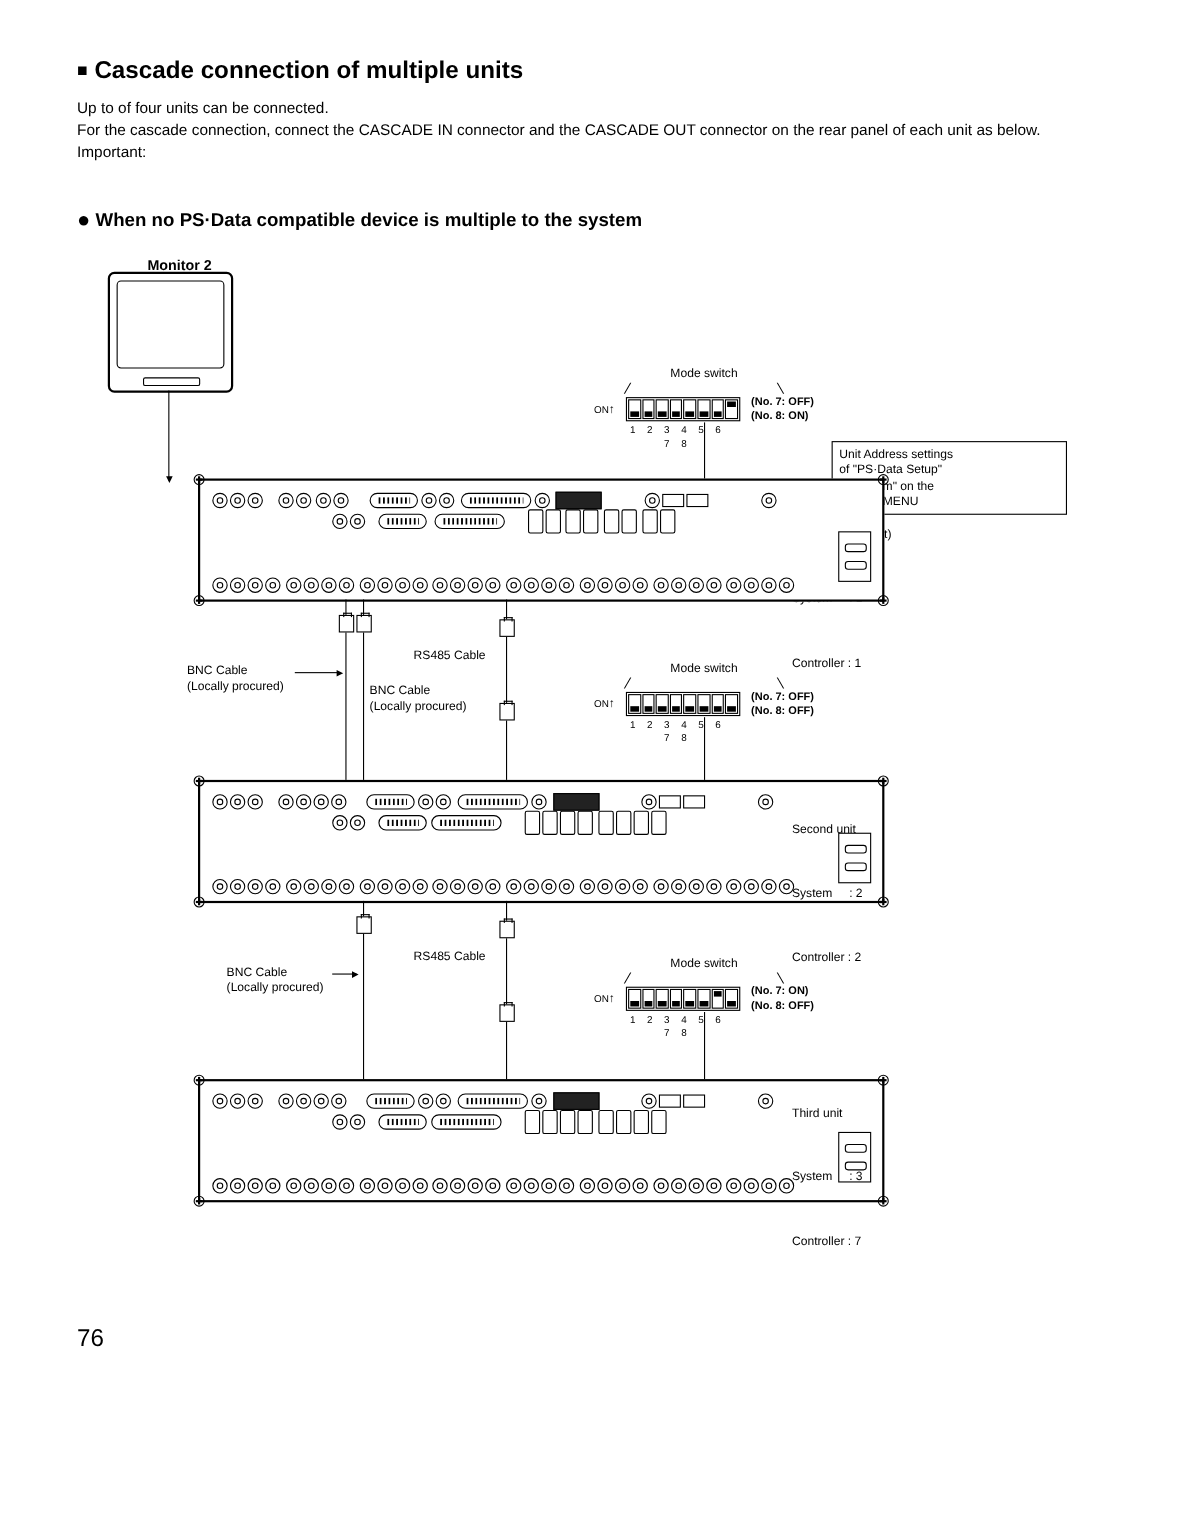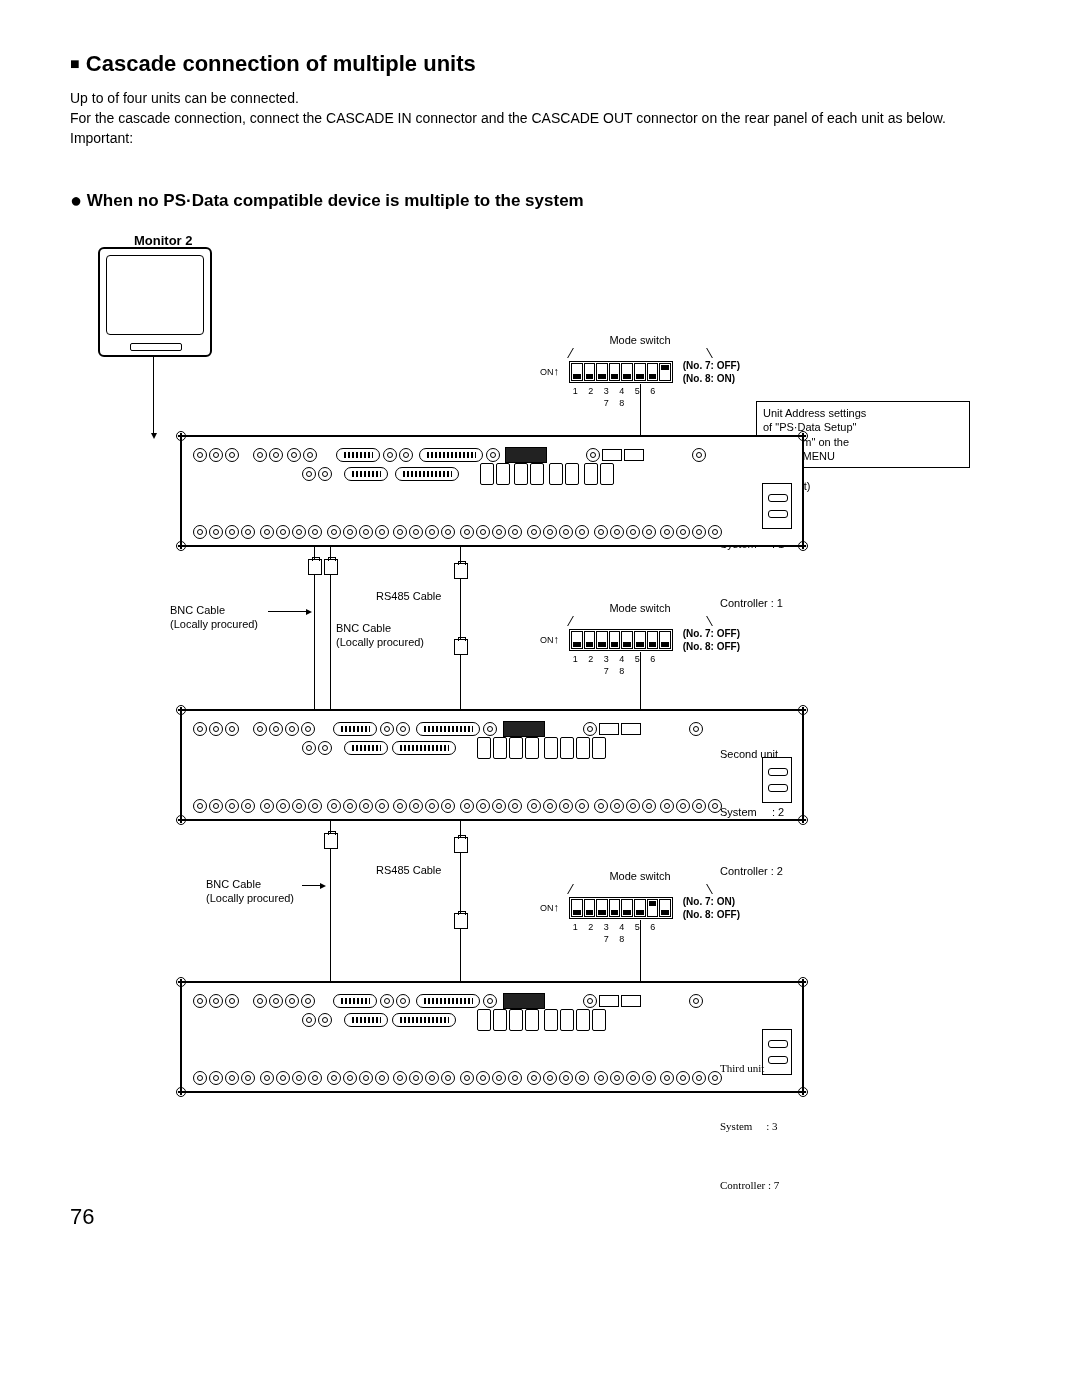--- a/index.html
+++ b/index.html
@@ -447,21 +447,21 @@
       <span class="bnc"></span><span class="bnc"></span><span class="bnc"></span><span class="bnc"></span>
       <span class="bnc"></span><span class="bnc"></span><span class="bnc"></span><span class="bnc"></span>
       <span class="bnc"></span><span class="bnc"></span><span class="bnc"></span><span class="bnc"></span>
       <span class="bnc"></span><span class="bnc"></span><span class="bnc"></span><span class="bnc"></span>
       <span class="bnc"></span><span class="bnc"></span><span class="bnc"></span><span class="bnc"></span>
       <span class="bnc"></span><span class="bnc"></span><span class="bnc"></span><span class="bnc"></span>
       <span class="bnc"></span><span class="bnc"></span><span class="bnc"></span><span class="bnc"></span>
     </div>
     <div class="psock"></div>
   </div>
-  <div class="side noborder" style="top:828px;font-family:Liberation Serif, serif;">
+  <div class="side noborder" style="top:772px;">
     <div>Third unit</div>
     <div class="mono" style="white-space:pre">System     : 3</div>
     <div class="mono" style="white-space:pre">Controller : 7</div>
   </div>
 
 </div>
 
 <div class="pagenum">76</div>
 
 </body></html>

